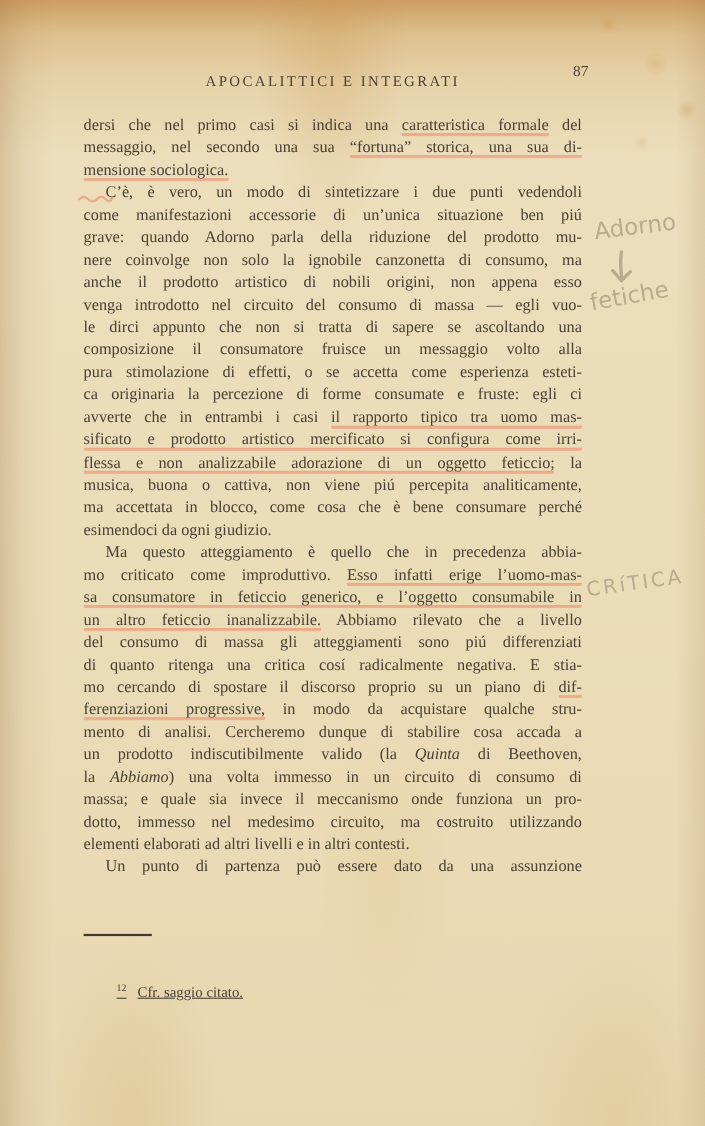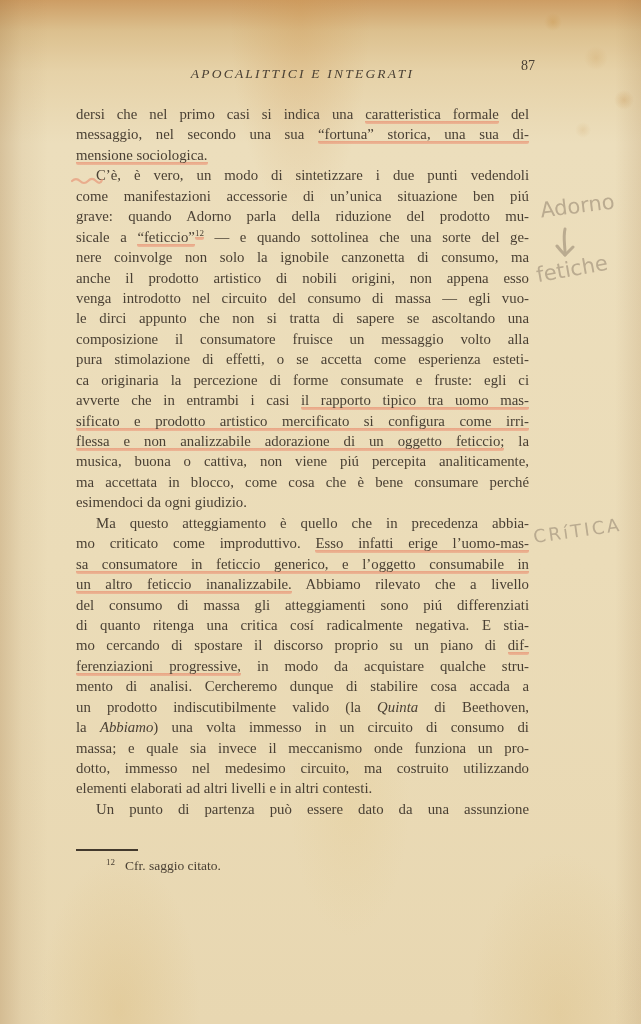--- a/index.html
+++ b/index.html
@@ -19,43 +19,43 @@
       radial-gradient(ellipse at 300px 10px, rgba(205,148,78,.30), rgba(205,148,78,0) 70px),
       radial-gradient(ellipse at 350px 800px, rgba(222,190,120,.18), rgba(222,190,120,0) 60px),
       radial-gradient(ellipse at 120px 1010px, rgba(210,170,95,.25), rgba(210,170,95,0) 80px),
       radial-gradient(ellipse at 560px 1015px, rgba(210,170,95,.22), rgba(210,170,95,0) 90px),
       linear-gradient(90deg, rgba(148,102,50,.24), rgba(148,102,50,.07) 22px, rgba(148,102,50,0) 48px),
       linear-gradient(270deg, rgba(148,102,50,.14), rgba(148,102,50,0) 26px),
       linear-gradient(180deg, #cd9d64 0%, #dcc08e 3%, #e6d2a8 7%, #ecdebc 14%, #ebdcb8 55%, #e8d7b1 100%);
   }
   .header-title{
     position:absolute;left:76px;top:66px;width:453px;text-align:center;
-    font-style:italic;font-size:13.5px;letter-spacing:2.2px;color:var(--ink,#4a3e30);
+    font-size:13.5px;letter-spacing:2.2px;color:var(--ink,#4a3e30);
   }
   .page-number{
     position:absolute;left:521px;top:58px;font-size:14px;color:var(--ink,#4a3e30);
   }
   .text-block{
     position:absolute;left:76px;top:104px;width:453px;
     font-size:14.8px;line-height:20.44px;color:var(--ink,#4a4034);
   }
   .line{height:20.44px;text-align:justify;text-align-last:justify;}
   .line.last{text-align-last:left;}
   .line.indent{text-indent:20px;}
   .u{
     background-image:linear-gradient(rgba(231,128,98,.60), rgba(236,148,118,.52));
     background-repeat:no-repeat;background-size:100% 3px;background-position:0 bottom;
     padding-bottom:2px;border-radius:2px;
   }
   .i{font-style:italic;}
   sup{font-size:9px;line-height:0;vertical-align:super;}
   .footnote-rule{position:absolute;left:76px;top:849px;width:62px;height:2px;background:#43392d;}
   .footnote{
-    position:absolute;left:76px;top:858px;width:453px;
-    font-size:13.5px;color:var(--ink,#4a4034);padding-left:0;
+    position:absolute;left:76px;top:894px;width:453px;
+    font-size:13.5px;color:var(--ink,#4a4034);padding-left:0;text-decoration:underline;
   }
   .footnote .fn-inner{padding-left:30px;}
   .footnote sup{margin-right:10px;}
   .margin-note{
     position:absolute;font-family:"DejaVu Sans", sans-serif;
     color:var(--pencil,#b5a68c);opacity:.9;white-space:nowrap;
   }
   .note-adorno{left:540px;top:194px;font-size:21px;transform:rotate(-7deg);}
   .note-fetiche{left:536px;top:257px;font-size:21px;transform:rotate(-10deg);}
   .note-critica{left:533px;top:520px;font-size:18px;letter-spacing:2.5px;transform:rotate(-8deg);}
@@ -71,21 +71,20 @@
   <div class="header-title">APOCALITTICI E INTEGRATI</div>
   <div class="page-number">87</div>
 
   <div class="text-block">
       <div class="line"><span>dersi che nel primo casi si indica una </span><span class="u">caratteristica formale</span><span> del</span></div>
       <div class="line"><span>messaggio, nel secondo una sua </span><span class="u">“fortuna” storica, una sua di-</span></div>
       <div class="line last"><span class="u">mensione sociologica.</span></div>
       <div class="line indent"><span>C’è, è vero, un modo di sintetizzare i due punti vedendoli</span></div>
       <div class="line"><span>come manifestazioni accessorie di un’unica situazione ben piú</span></div>
       <div class="line"><span>grave: quando Adorno parla della riduzione del prodotto mu-</span></div>
-      <div class="line"><span>sicale a </span><span class="u">“feticcio”</span><sup class="u">12</sup><span> — e quando sottolinea che una sorte del ge-</span></div>
       <div class="line"><span>nere coinvolge non solo la ignobile canzonetta di consumo, ma</span></div>
       <div class="line"><span>anche il prodotto artistico di nobili origini, non appena esso</span></div>
       <div class="line"><span>venga introdotto nel circuito del consumo di massa — egli vuo-</span></div>
       <div class="line"><span>le dirci appunto che non si tratta di sapere se ascoltando una</span></div>
       <div class="line"><span>composizione il consumatore fruisce un messaggio volto alla</span></div>
       <div class="line"><span>pura stimolazione di effetti, o se accetta come esperienza esteti-</span></div>
       <div class="line"><span>ca originaria la percezione di forme consumate e fruste: egli ci</span></div>
       <div class="line"><span>avverte che in entrambi i casi </span><span class="u">il rapporto tipico tra uomo mas-</span></div>
       <div class="line"><span class="u">sificato e prodotto artistico mercificato si configura come irri-</span></div>
       <div class="line"><span class="u">flessa e non analizzabile adorazione di un oggetto feticcio;</span><span> la</span></div>

